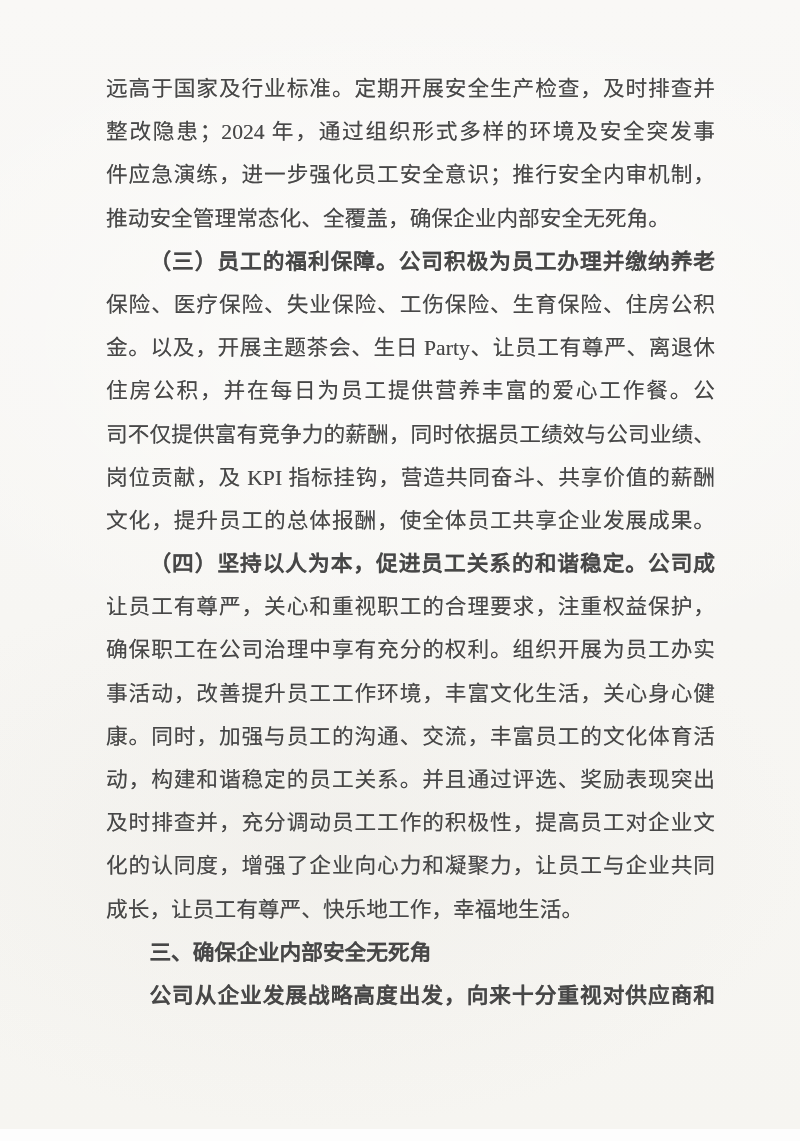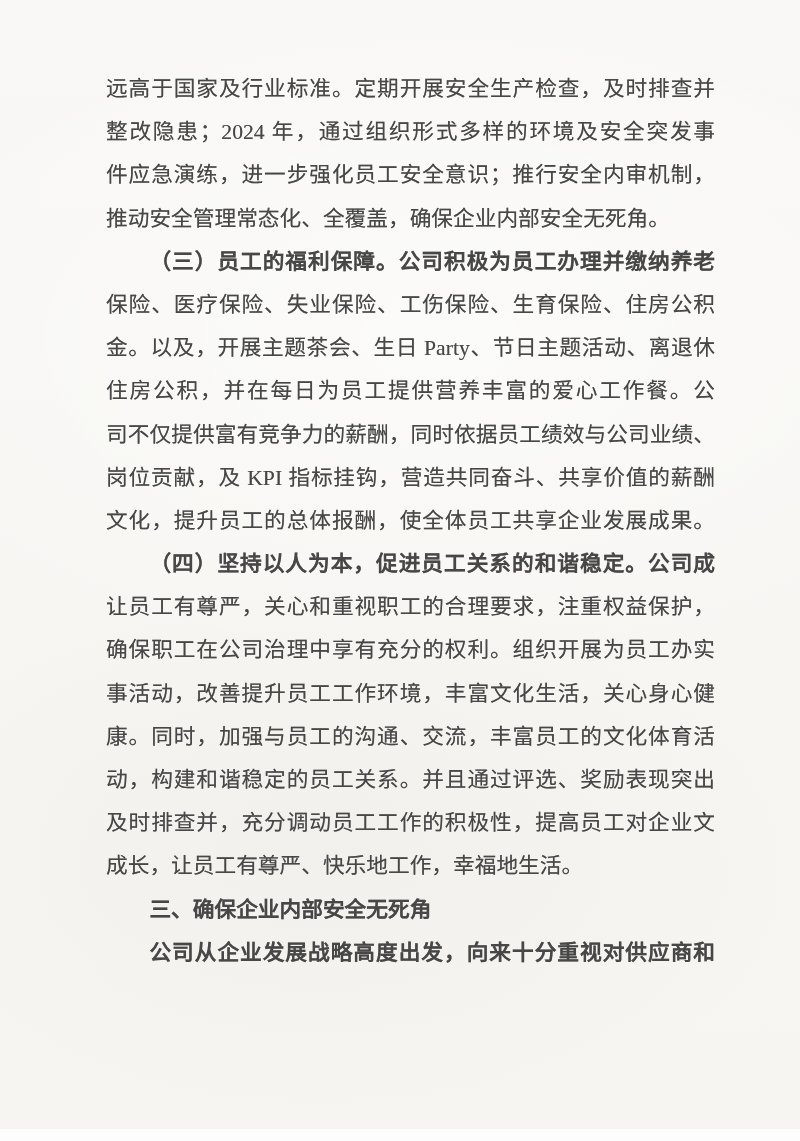--- a/index.html
+++ b/index.html
@@ -54,29 +54,30 @@
 <body style="--paper: #f7f6f3; --edge: #fdfdfd; --ink: #474747; background: rgb(253, 253, 253);">
 
 <div class="paper">
   <main class="text-block">
       <div class="line just">远高于国家及行业标准。定期开展安全生产检查，及时排查并</div>
       <div class="line just">整改隐患；2024 年，通过组织形式多样的环境及安全突发事</div>
       <div class="line just">件应急演练，进一步强化员工安全意识；推行安全内审机制，</div>
       <div class="line">推动安全管理常态化、全覆盖，确保企业内部安全无死角。</div>
       <div class="line indent just">（三）员工的福利保障。公司积极为员工办理并缴纳养老</div>
       <div class="line just">保险、医疗保险、失业保险、工伤保险、生育保险、住房公积</div>
-      <div class="line just">金。以及，开展主题茶会、生日 Party、节日主题活动、离退休</div>
+      <div class="line just">金。以及，开展主题茶会、生日 Party、让员工有尊严、离退休</div>
       <div class="line just">住房公积，并在每日为员工提供营养丰富的爱心工作餐。公</div>
       <div class="line just">司不仅提供富有竞争力的薪酬，同时依据员工绩效与公司业绩、</div>
       <div class="line just">岗位贡献，及 KPI 指标挂钩，营造共同奋斗、共享价值的薪酬</div>
       <div class="line just">文化，提升员工的总体报酬，使全体员工共享企业发展成果。</div>
       <div class="line indent just">（四）坚持以人为本，促进员工关系的和谐稳定。公司成</div>
       <div class="line just">让员工有尊严，关心和重视职工的合理要求，注重权益保护，</div>
       <div class="line just">确保职工在公司治理中享有充分的权利。组织开展为员工办实</div>
       <div class="line just">事活动，改善提升员工工作环境，丰富文化生活，关心身心健</div>
       <div class="line just">康。同时，加强与员工的沟通、交流，丰富员工的文化体育活</div>
       <div class="line just">动，构建和谐稳定的员工关系。并且通过评选、奖励表现突出</div>
       <div class="line just">及时排查并，充分调动员工工作的积极性，提高员工对企业文</div>
+      <div class="line just">化的认同度，增强了企业向心力和凝聚力，让员工与企业共同</div>
       <div class="line">成长，让员工有尊严、快乐地工作，幸福地生活。</div>
       <div class="line indent">三、确保企业内部安全无死角</div>
       <div class="line indent just">公司从企业发展战略高度出发，向来十分重视对供应商和</div>
     </main>
 </div>
 
 </body></html>

